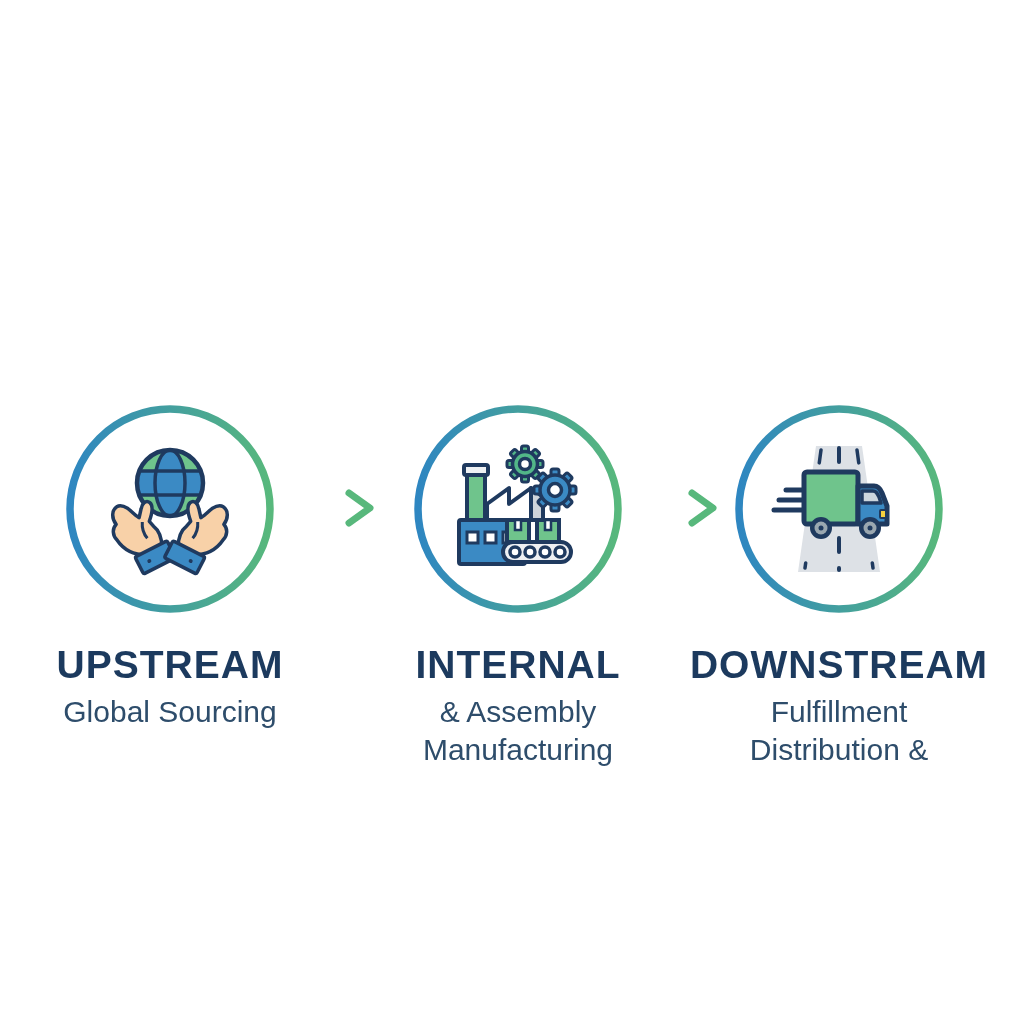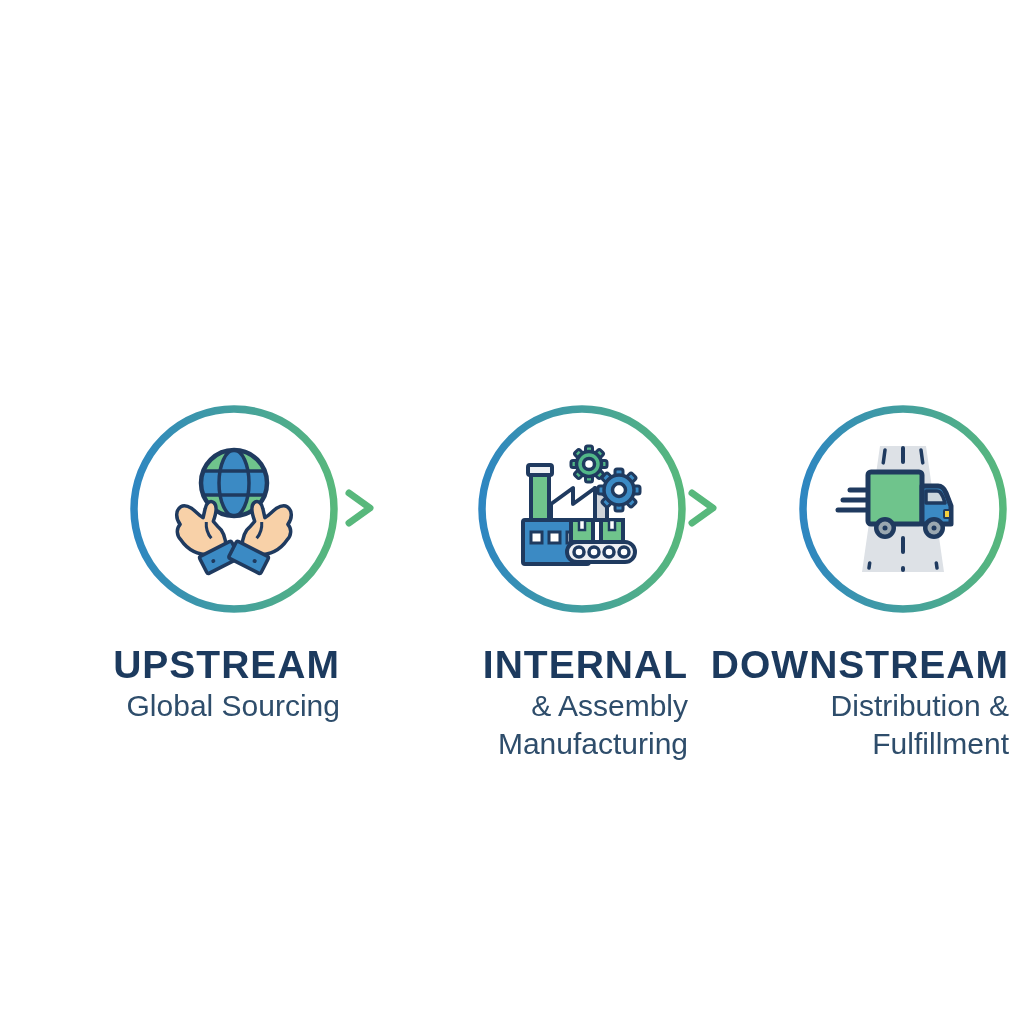--- a/index.html
+++ b/index.html
@@ -2,31 +2,32 @@
 <html><head>
 <meta charset="utf-8">
 <style>
   html,body{margin:0;padding:0;}
   body{
     width:1024px;height:1024px;background:#ffffff;
     font-family:"Liberation Sans","DejaVu Sans",sans-serif;
     overflow:hidden;
   }
   .canvas{position:relative;width:1024px;height:1024px;background:#ffffff;}
-  .stage{position:absolute;top:403px;width:340px;text-align:right;}
+  .stage{position:absolute;top:403px;width:340px;text-align:center;}
   .stage-upstream{left:0px;}
   .stage-internal{left:348px;}
   .stage-downstream{left:669px;}
   .ring-wrap{display:inline-block;width:212px;height:212px;}
   .heading{
     margin-top:24px;
     font-size:39px;font-weight:bold;letter-spacing:1px;
     color:#1c3a5e;
   }
   .subtitle{
+    margin-top:6px;
     font-size:30px;font-weight:400;line-height:1.25;
     color:#2e4d6b;
   }
   .sub-line{display:block;}
   .sub-line:empty{display:none;}
   .flow-arrow{position:absolute;top:486px;width:92px;height:44px;}
   .arrow-1{left:297px;}
   .arrow-2{left:640px;}
 </style>
 </head>
@@ -230,18 +231,18 @@
               <circle cx="96" cy="84" r="11" fill="#1f3a5f"></circle>
               <circle cx="96" cy="84" r="6.5" fill="#9aa7b0"></circle>
               <circle cx="96" cy="84" r="2.5" fill="#1f3a5f"></circle>
             </g>
           </g>
         </g>
       </svg>
     </div>
     <div class="heading">DOWNSTREAM</div>
     <div class="subtitle">
+      <span class="sub-line">Fulfillment</span>
       <span class="sub-line">Distribution &amp;</span>
-      <span class="sub-line">Fulfillment</span>
     </div>
   </div>
 
 </div>
 
 </body></html>

